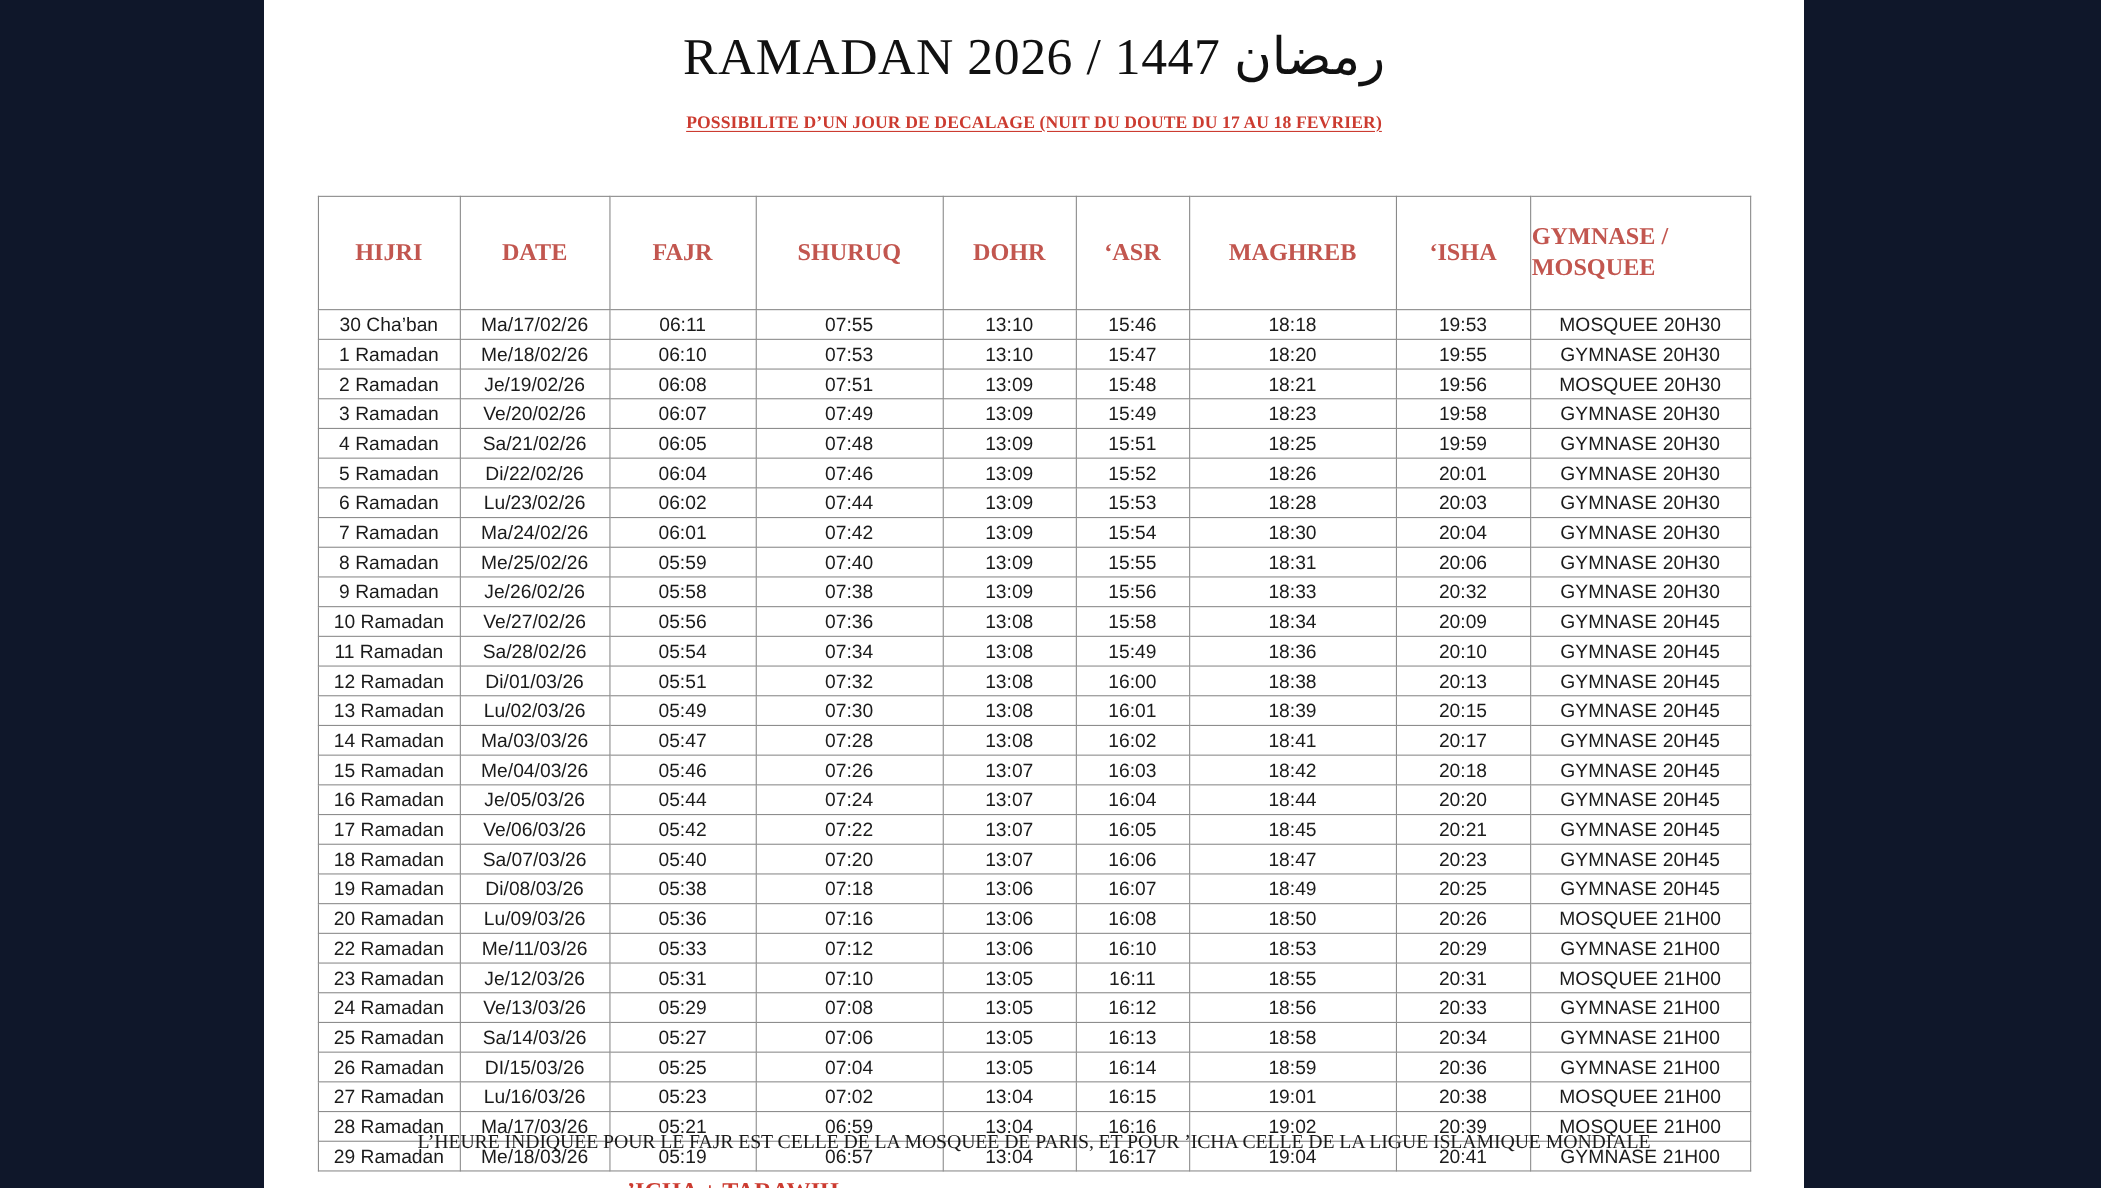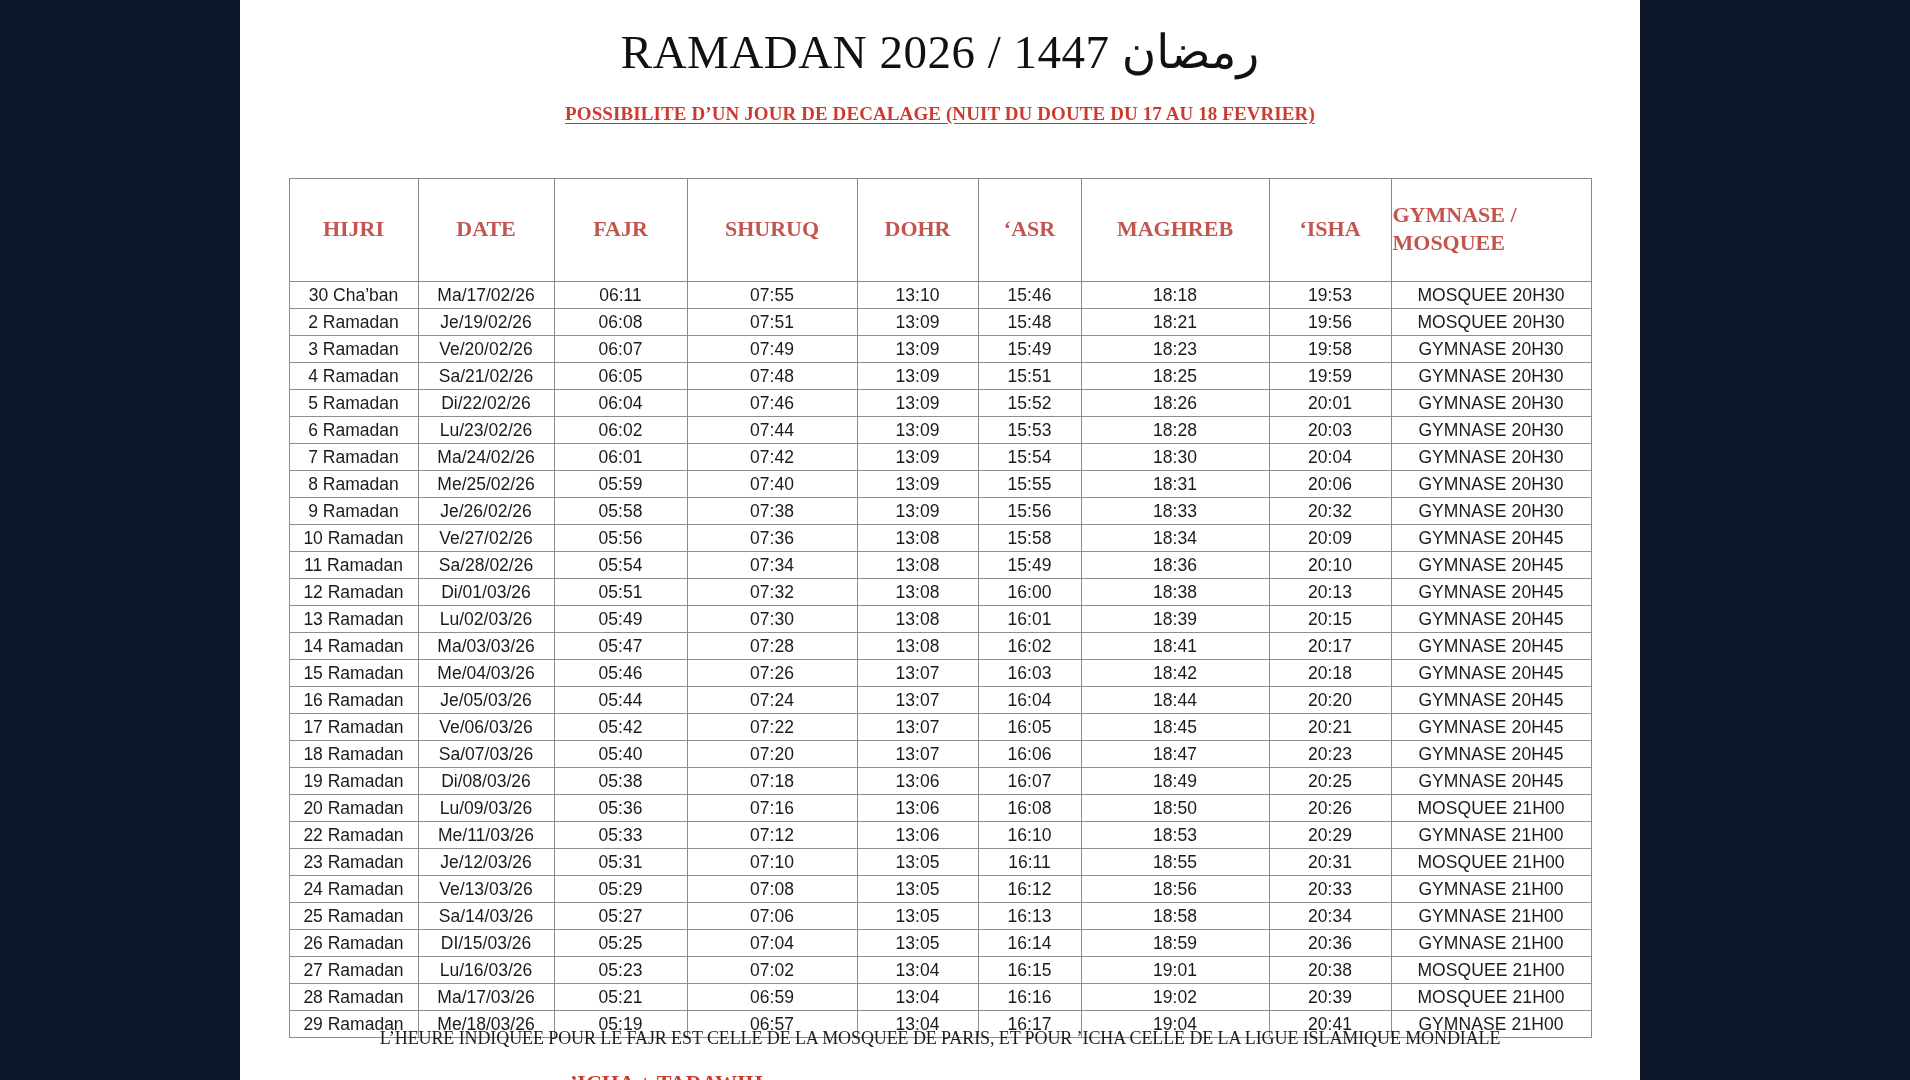--- a/index.html
+++ b/index.html
@@ -40,21 +40,21 @@
     color: #111111;
     letter-spacing: 0.5px;
     line-height: 1.12;
   }
 
   #doc-subtitle {
     margin: 0;
     padding: 24px 0 0 0;
     text-align: center;
     font-family: "Liberation Serif", serif;
-    font-size: 19px;
+    font-size: 16px;
     font-weight: bold;
     color: #cc3b30;
     text-decoration: underline;
     text-underline-offset: 3px;
     letter-spacing: 0.1px;
     white-space: nowrap;
   }
 
   #table-wrap {
     position: absolute;
@@ -184,20 +184,31 @@
               <td>Ma/17/02/26</td>
               <td>06:11</td>
               <td>07:55</td>
               <td>13:10</td>
               <td>15:46</td>
               <td>18:18</td>
               <td>19:53</td>
               <td class="c-gym">MOSQUEE 20H30</td>
             </tr>
             <tr>
+              <td>1 Ramadan</td>
+              <td>Me/18/02/26</td>
+              <td>06:10</td>
+              <td>07:53</td>
+              <td>13:10</td>
+              <td>15:47</td>
+              <td>18:20</td>
+              <td>19:55</td>
+              <td class="c-gym">GYMNASE 20H30</td>
+            </tr>
+            <tr>
               <td>2 Ramadan</td>
               <td>Je/19/02/26</td>
               <td>06:08</td>
               <td>07:51</td>
               <td>13:09</td>
               <td>15:48</td>
               <td>18:21</td>
               <td>19:56</td>
               <td class="c-gym">MOSQUEE 20H30</td>
             </tr>

